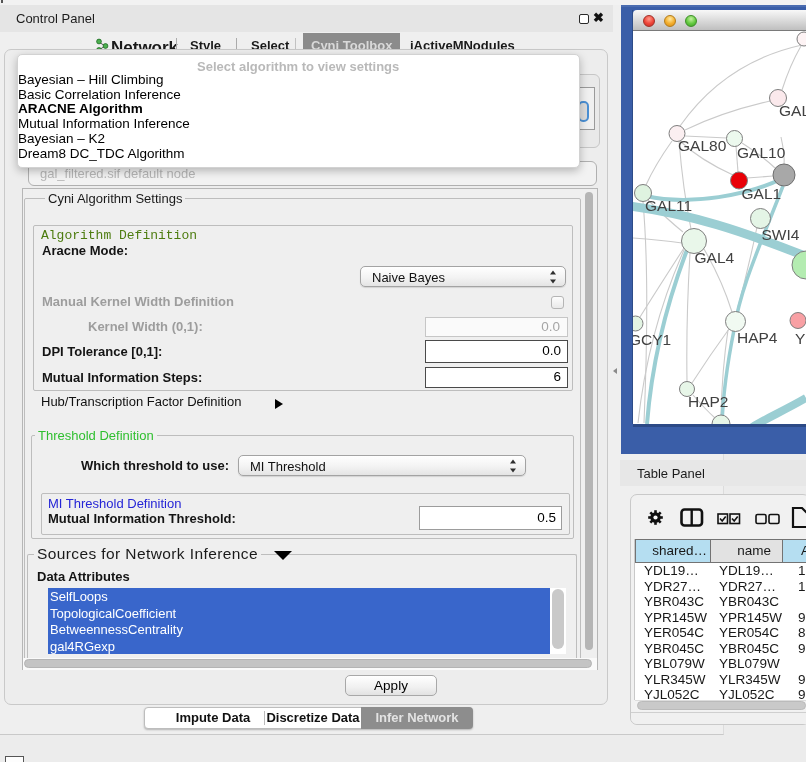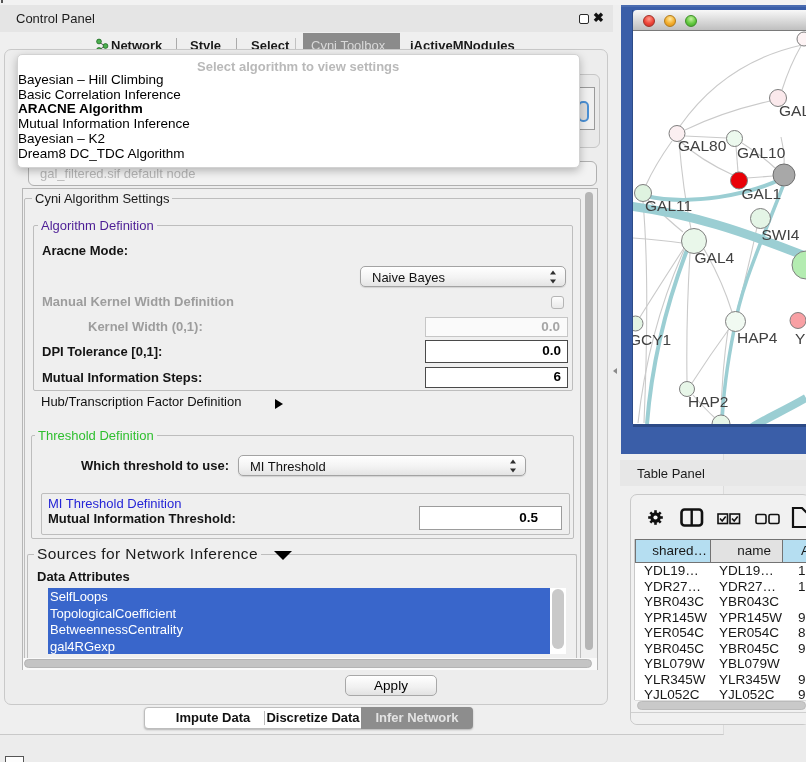--- a/index.html
+++ b/index.html
@@ -5,40 +5,40 @@
 * { margin:0; padding:0; box-sizing:border-box; }
 html,body { width:806px; height:762px; background:#ececec; font-family:"Liberation Sans",sans-serif; overflow:hidden; position:relative; }
 .abs { position:absolute; }
 .lbl { position:absolute; font-size:13px; color:#141414; font-weight:bold; white-space:nowrap;text-align:right; }
 .dis { color:#9d9d9d; }
 .combo { position:absolute; border:1px solid #a3a3a3; border-radius:5px; background:linear-gradient(#ffffff,#f3f3f3 55%,#e4e4e4); box-shadow:0 1px 1px rgba(0,0,0,0.12); }
 .combo .ct { position:absolute; left:11px; top:50%; transform:translateY(-50%); font-size:13px; color:#111; }
 .spin { position:absolute; right:9px; top:50%; transform:translateY(-50%); width:7px; height:13px; }
 .spin:before { content:""; position:absolute; left:1px; top:0; border-left:3.2px solid transparent; border-right:3.2px solid transparent; border-bottom:4.5px solid #2e2e2e; }
 .spin:after { content:""; position:absolute; left:1px; bottom:0; border-left:3.2px solid transparent; border-right:3.2px solid transparent; border-top:4.5px solid #2e2e2e; }
-.fld { position:absolute; background:#fff; font-size:13.5px; color:#000; text-align:right;font-weight:bold; }
+.fld { position:absolute; background:#fff; font-size:13.5px; color:#000; text-align:right; }
 .grp { position:absolute; border:1px solid #bdbdbd; border-radius:2px; }
 .gtitle { position:absolute; top:-8px; font-size:13px; background:#efefef; padding:0 3px; white-space:nowrap; line-height:15px; }
 </style>
 </head>
 <body>
 
 <div class="abs" style="left:0;top:0;width:806px;height:5px;background:#f2f2f2;"></div>
 <div class="abs" style="left:1px;top:0;width:2px;height:3px;background:#555;"></div>
 
 <div class="abs" id="cpanel" style="left:0;top:5px;width:724px;height:730px;background:#efefef;border-bottom:1px solid #c9c9c9;border-right:1px solid #dcdcdc;">
 
   <div class="abs" style="left:0;top:0;width:613px;height:27px;background:#e5e5e5;"></div>
   <div class="abs" style="left:16px;top:6px;font-size:13px;color:#1c1c1c;">Control Panel</div>
   <div class="abs" style="left:579px;top:9px;width:10px;height:10px;border:1.5px solid #2a2a2a;border-radius:2px;background:#fff;"></div>
   <div class="abs" style="left:593px;top:5px;font-size:13px;font-weight:bold;color:#111;">✖</div>
 
   <div class="abs" style="left:303px;top:28px;width:97px;height:25px;background:#8b8b8b;"></div>
-  <div class="abs" style="left:311px;top:33px;font-size:13px;font-weight:normal;color:#d9d9d9;">Cyni Toolbox</div>
-  <div class="abs" style="left:111px;top:33px;font-size:13px;font-weight:bold;color:#1a1a1a;">Network</div>
+  <div class="abs" style="left:311px;top:33px;font-size:13px;font-weight:bold;color:#d9d9d9;">Cyni Toolbox</div>
+  <div class="abs" style="left:111px;top:33px;font-size:17px;font-weight:bold;color:#1a1a1a;">Network</div>
   <div class="abs" style="left:190px;top:33px;font-size:13px;font-weight:bold;color:#1a1a1a;">Style</div>
   <div class="abs" style="left:251px;top:33px;font-size:13px;font-weight:bold;color:#1a1a1a;">Select</div>
   <div class="abs" style="left:410px;top:33px;font-size:13px;font-weight:bold;color:#1a1a1a;">jActiveMNodules</div>
   <div class="abs" style="left:176px;top:33px;width:1px;height:16px;background:#ababab;"></div>
   <div class="abs" style="left:236px;top:33px;width:1px;height:16px;background:#ababab;"></div>
   <div class="abs" style="left:295px;top:33px;width:1px;height:16px;background:#c2c2c2;"></div>
 
   <svg class="abs" style="left:96px;top:33px;" width="13" height="15" viewBox="0 0 13 15">
     <line x1="3" y1="4" x2="9" y2="8" stroke="#555" stroke-width="1"></line>
     <line x1="3" y1="12" x2="9" y2="8" stroke="#555" stroke-width="1"></line>
@@ -52,24 +52,24 @@
   <div class="abs" style="left:22px;top:69px;width:578px;height:74px;border:1px solid #c6c6c6;border-radius:6px;background:#e9e9e9;"></div>
   <div class="abs" style="left:30px;top:82px;width:565px;height:43px;border:1px solid #9a9a9a;background:#f0f0f0;"></div>
   <div class="abs" style="left:578px;top:96px;width:11px;height:21px;border:2.5px solid #4a8fd3;border-radius:5px;background:#dcdcdc;box-sizing:border-box;"></div>
 
   <div class="abs" style="left:28px;top:156px;width:569px;height:25px;border:1px solid #b0b0b0;border-radius:6px;background:#f2f2f2;"></div>
   <div class="abs" style="left:40px;top:161px;font-size:13px;color:#b5b5b5;">gal_filtered.sif default node</div>
 
   <div class="abs" style="left:22px;top:183px;width:576px;height:482px;border:1px solid #b6b6b6;background:#efefef;overflow:hidden;" id="scrollpane">
 
     <div class="grp" style="left:1px;top:9px;width:557px;height:600px;"></div>
-    <div class="gtitle" style="left:9px;top:2px;color:#1a1a1a;">Cyni Algorithm Settings</div>
+    <div class="gtitle" style="left:22px;top:2px;color:#1a1a1a;">Cyni Algorithm Settings</div>
 
     <div class="grp" style="left:10px;top:36px;width:540px;height:166px;"></div>
-    <div class="gtitle" style="left:15px;top:29px;color:#4c1d95;">Algorithm Definition</div>
+    <div class="gtitle" style="left:15px;top:39px;color:#4d7c0f;font-family:Liberation Mono, monospace;">Algorithm Definition</div>
 
     <div class="lbl" style="left:19px;top:54px;">Aracne Mode:</div>
 
     <div class="combo" style="left:337px;top:77px;width:206px;height:21px;">
         <span class="ct">Naive Bayes</span>
         <span class="spin"></span>
       </div>
 
     <div class="lbl dis" style="left:19px;top:105px;">Manual Kernel Width Definition</div>
     <div class="abs" style="left:528px;top:107px;width:13px;height:13px;border:1px solid #b5b5b5;border-radius:3px;background:linear-gradient(#fdfdfd,#e9e9e9);"></div>
@@ -92,21 +92,21 @@
     <div class="lbl" style="left:58px;top:269px;">Which threshold to use:</div>
     <div class="combo" style="left:215px;top:266px;width:288px;height:21px;">
         <span class="ct">MI Threshold</span>
         <span class="spin"></span>
       </div>
 
     <div class="grp" style="left:18px;top:304px;width:529px;height:42px;"></div>
     <div class="gtitle" style="left:22px;top:307px;color:#2525d6;">MI Threshold Definition</div>
 
     <div class="lbl" style="left:25px;top:322px;">Mutual Information Threshold:</div>
-    <div class="fld" style="left:396px;top:317px;width:143px;height:24px;border:1px solid #9c9c9c;line-height:22px;padding-right:23px;">0.5</div>
+    <div class="fld" style="left:396px;top:317px;width:143px;height:24px;border:1px solid #9c9c9c;line-height:22px;padding-right:5px;">0.5</div>
 
     <div class="grp" style="left:4px;top:365px;width:550px;height:110px;border-bottom:none;"></div>
     <div class="gtitle" style="left:11px;top:357px;color:#1a1a1a;font-size:15.5px;letter-spacing:0.4px;">Sources for Network Inference</div>
     <div class="abs" style="left:251px;top:362px;width:0;height:0;border-left:9px solid transparent;border-right:9px solid transparent;border-top:9px solid #000;"></div>
 
     <div class="lbl" style="left:14px;top:380px;">Data Attributes</div>
 
     <div class="abs" style="left:25px;top:399px;width:518px;height:66px;background:#fff;">
       <div class="abs" style="left:0;top:0;width:502px;height:66px;background:#3966cb;"></div>
       <div class="abs" style="left:2px;top:1px;width:500px;height:66px;color:#fff;font-size:13px;line-height:16.5px;">SelfLoops<br>TopologicalCoefficient<br>BetweennessCentrality<br>gal4RGexp</div>

